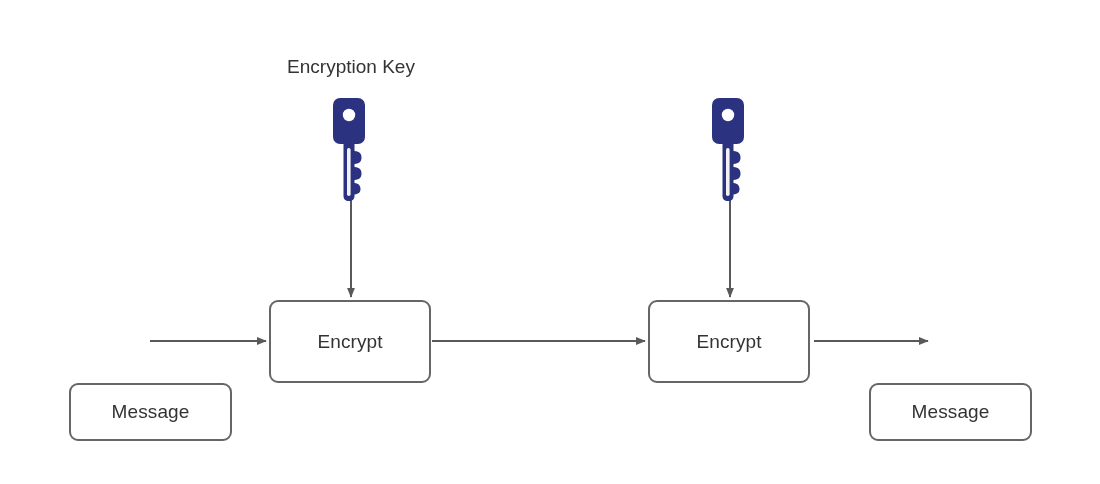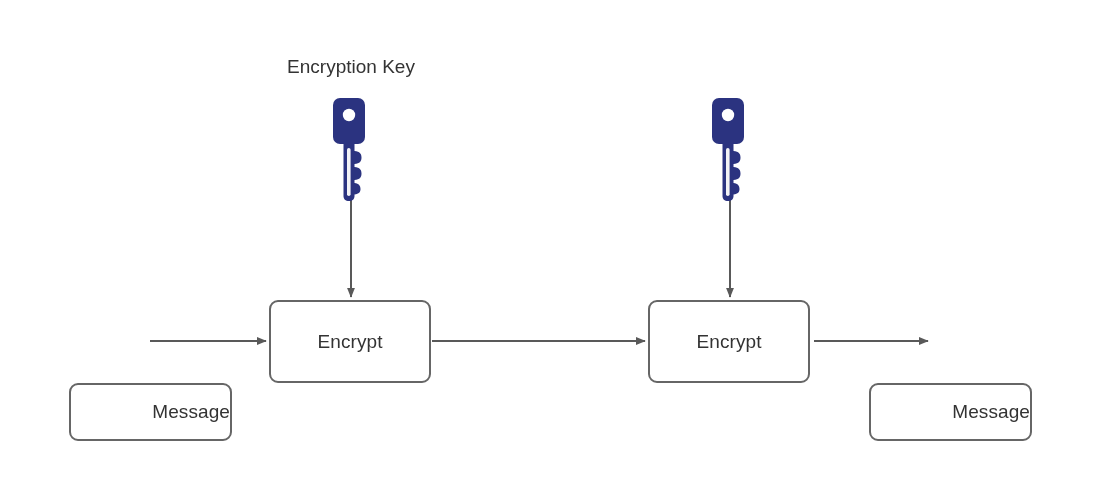--- a/index.html
+++ b/index.html
@@ -36,21 +36,20 @@
     letter-spacing: 0.1px;
     white-space: nowrap;
   }
   .proc-box {
     width: 162px;
     height: 83px;
   }
   .data-box {
     width: 163px;
     height: 58px;
-    justify-content: flex-end;
   }
   .key-label {
     position: absolute;
     color: #333333;
     font-size: 19px;
     font-family: "Liberation Sans", sans-serif;
     white-space: nowrap;
     text-align: center;
   }
   .key-icon {

